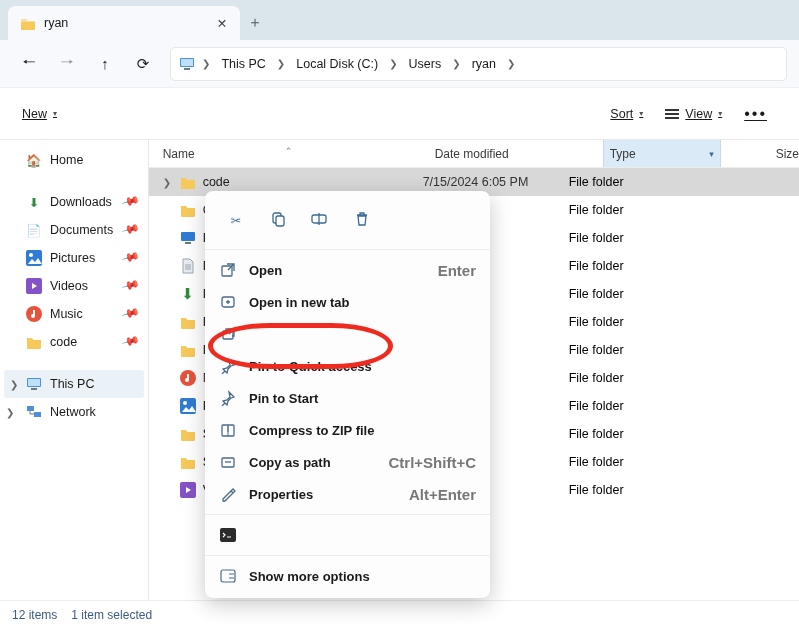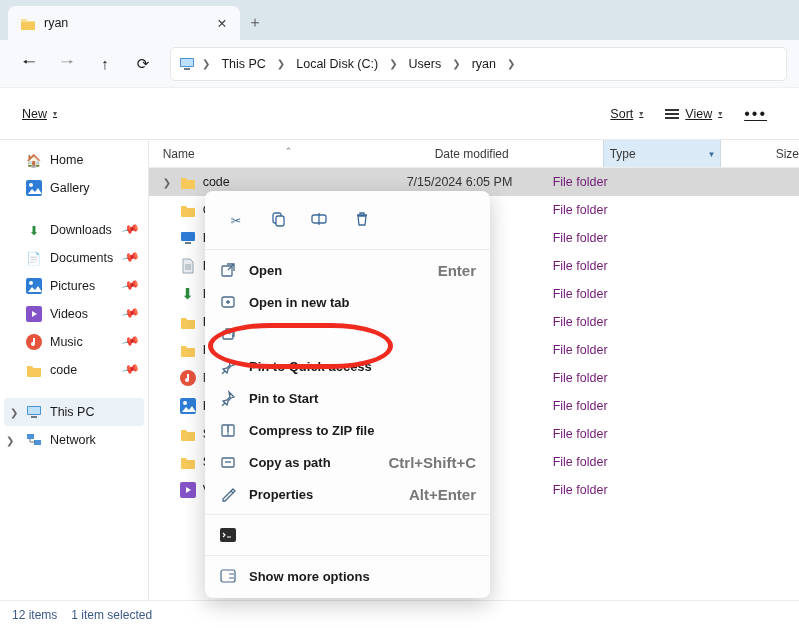--- a/index.html
+++ b/index.html
@@ -47,22 +47,22 @@
   .colhead .col { color: #3b3b3b; font-size: 12px; }
   .col-name { width: 244px; position: relative; }
   .col-date { width: 140px; }
   .col-type { width: 118px; background: #dbeaf7; height: 100%; display: flex; align-items: center; padding-left: 6px; border-left: 1px solid #c9d9e6; border-right: 1px solid #c9d9e6; position: relative; }
   .col-type .dd { position: absolute; right: 6px; color: #3b6a9b; font-size: 9px; }
   .col-size { padding-left: 27px; }
   .sort-ind { position: absolute; left: 50%; top: -1px; font-size: 9px; color: #777; }
 
   .row { height: 28px; display: flex; align-items: center; padding-left: 14px; }
   .row .c-name { width: 244px; display: flex; align-items: center; gap: 7px; }
-  .row .c-date { width: 140px; color: #333; }
-  .row .c-type { width: 118px; color: #701a75; padding-left: 6px; }
+  .row .c-date { width: 140px; color: #333; margin-left: 16px; }
+  .row .c-type { width: 118px; color: #000000; padding-left: 6px; }
   .row.selected { background: #d8d8d8; }
   .row .fname { white-space: nowrap; overflow: hidden; text-overflow: clip; }
   .row-arrow { color:#666; font-size:10px; width:10px; }
 
   
   .status { position: absolute; bottom: 0; left: 0; right: 0; height: 28px; border-top: 1px solid #ececec; display: flex; align-items: center; padding: 0 12px; gap: 14px; font-size: 12px; color: #3b5a8a; }
 
   
   .ctxmenu { position: absolute; left: 205px; top: 191px; width: 285px; background: #fdfdfd; border-radius: 8px; box-shadow: 0 6px 22px rgba(0,0,0,.22); padding: 6px 0; z-index: 10; }
   .ctx-icons { display: flex; gap: 8px; padding: 8px 14px 10px; }
@@ -145,30 +145,20 @@
   </div>
 </div>
 
 <div class="content">
 
   <div class="sidebar">
     <div class="side-item">
       <span class="ico16">🏠</span>
       <span>Home</span>
     </div>
-    <div class="side-item">
-      <span class="ico16">
-          <svg width="16" height="16" viewBox="0 0 16 16">
-            <rect width="16" height="16" rx="2" fill="#2e7cd6"></rect>
-            <circle cx="5" cy="5" r="2" fill="#fff"></circle>
-            <path d="M2 14l4-5 3 3 3-4 4 6z" fill="#fff"></path>
-          </svg>
-        </span>
-      <span>Gallery</span>
-    </div>
     <div class="side-sep"></div>
     <div class="side-item">
       <span class="ico16" style="color:#2c8a3d">⬇</span>
       <span>Downloads</span>
       <span class="pin">📌</span>
     </div>
     <div class="side-item">
       <span class="ico16">📄</span>
       <span>Documents</span>
       <span class="pin">📌</span>

